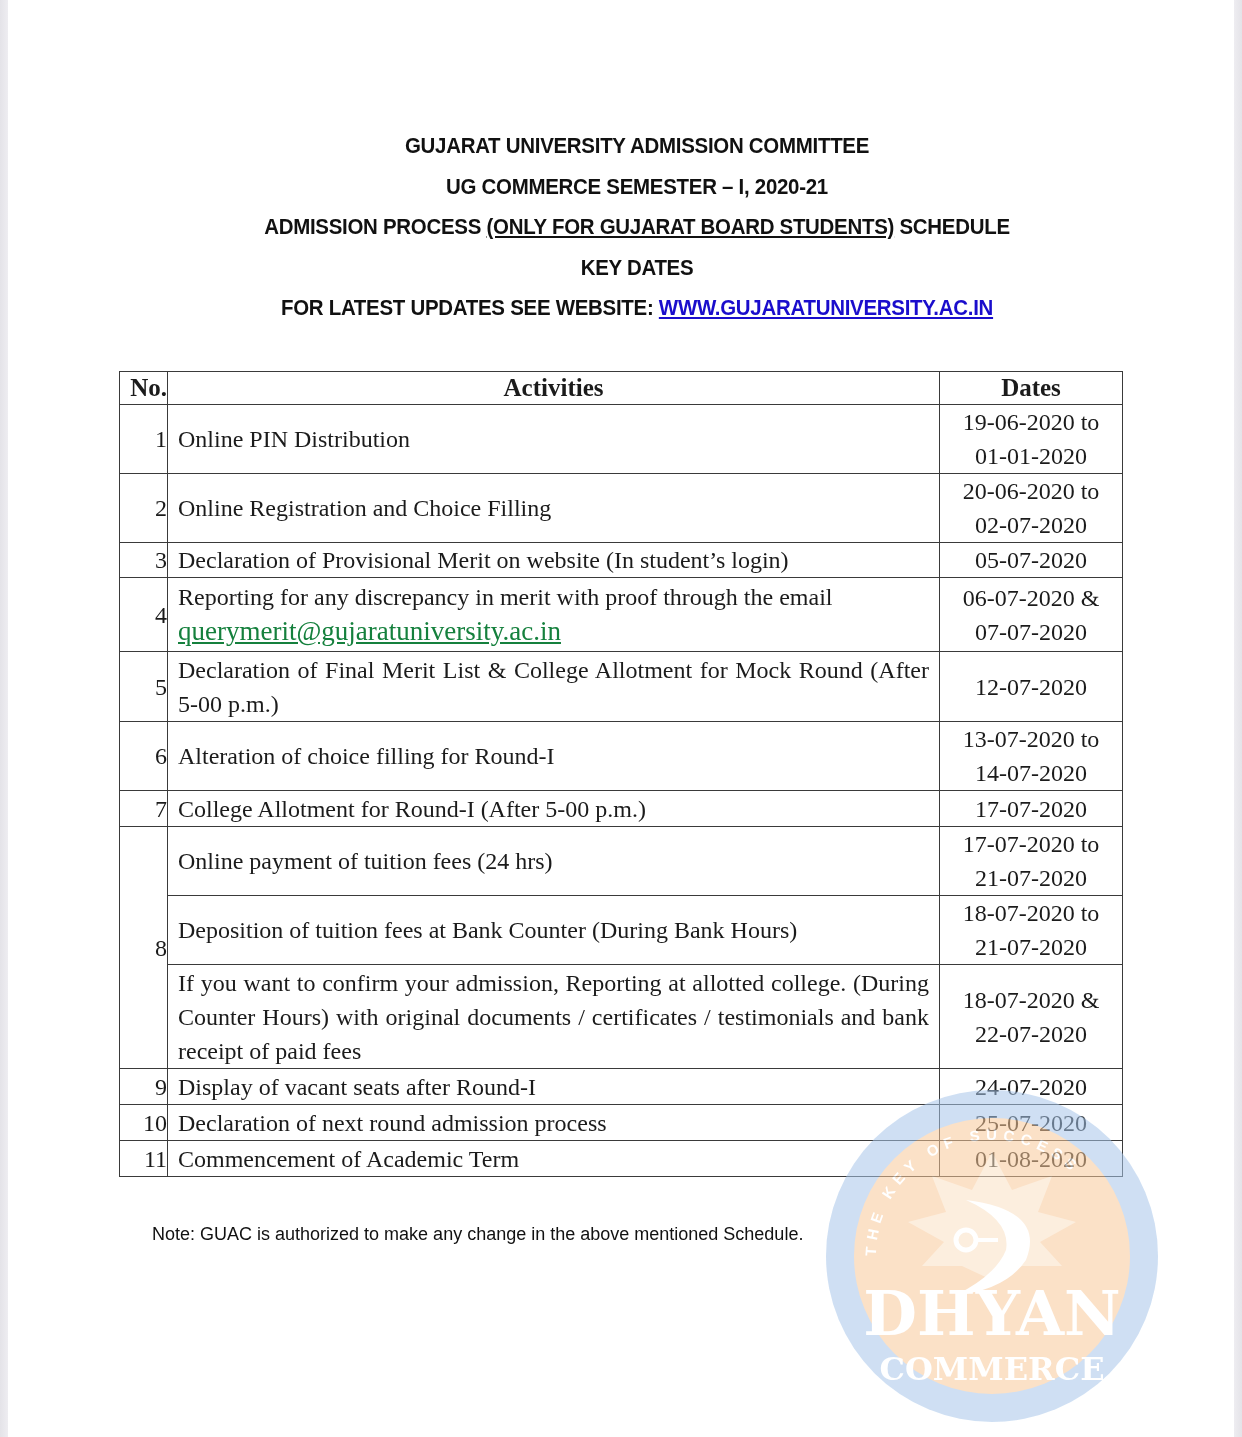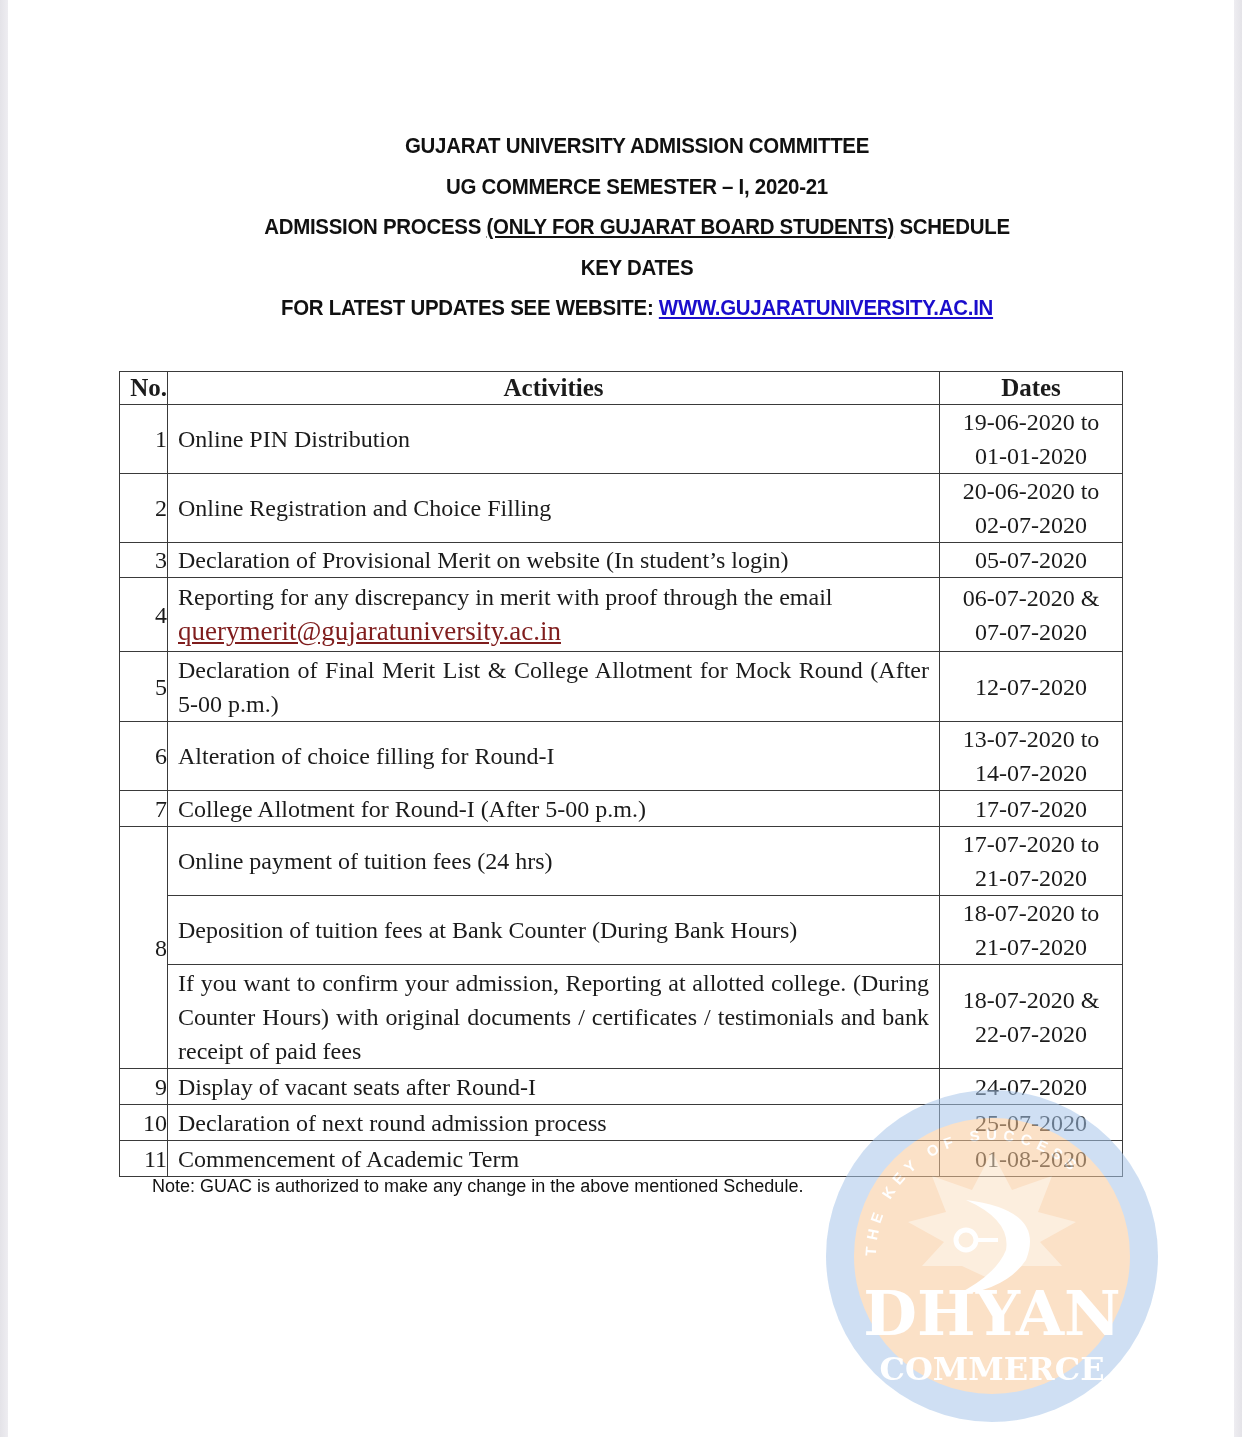--- a/index.html
+++ b/index.html
@@ -19,23 +19,23 @@
   .header a { color: #1a0dcc; text-decoration: underline; }
 
   table.sched { position: absolute; left: 119px; top: 371px; width: 1004px; border-collapse: collapse;
     font-family: "Liberation Serif", serif; font-size: 24px; color: #1b1b1b; }
   table.sched td, table.sched th { border: 1.5px solid #3a3a3a; padding: 0 10px; vertical-align: middle; line-height: 34px; }
   table.sched th { font-weight: bold; height: 32px; line-height: 32px; font-size: 25px; }
   .c-no { width: 47px; text-align: right; padding: 0 !important; margin-top: 34px; }
   .c-act { text-align: left; }
   .c-date { width: 182px; text-align: center; padding: 0 !important; }
   .just { text-align: justify; text-align-last: left; }
-  .email { color: #7f1d1d; text-decoration: underline; font-size: 27px; }
+  .email { color: #15803d; text-decoration: underline; font-size: 27px; }
 
-  .note { position: absolute; left: 152px; top: 1176px; font-family: "Liberation Sans", sans-serif; font-size: 18px; color: #111; }
+  .note { position: absolute; left: 152px; top: 1224px; font-family: "Liberation Sans", sans-serif; font-size: 18px; color: #111; }
 
   .watermark { position: absolute; left: 826px; top: 1090px; width: 332px; height: 332px; opacity: 0.55; pointer-events: none; }
 </style>
 </head>
 <body>
 
 <div class="gutter-left"></div>
 <div class="gutter-right"></div>
 
 <div class="header">

